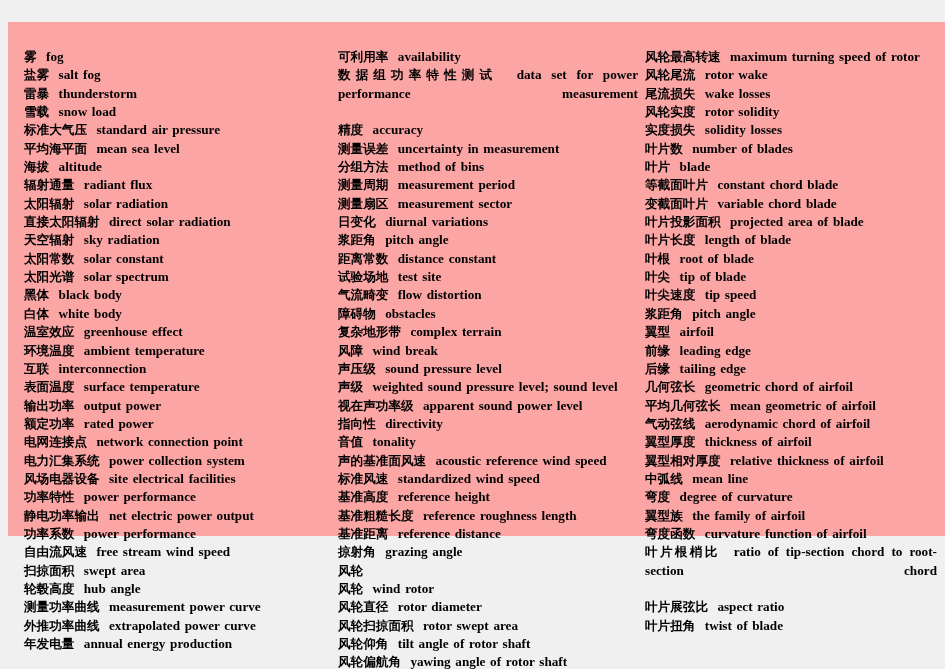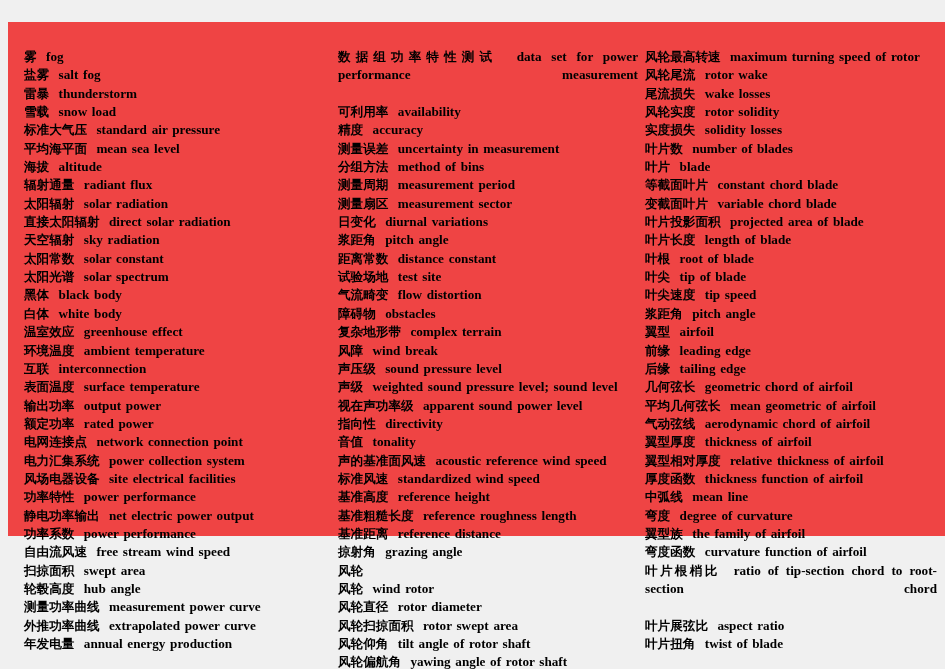--- a/index.html
+++ b/index.html
@@ -12,21 +12,21 @@
     height: 669px;
     overflow: hidden;
     font-family: "Liberation Serif", "DejaVu Serif", serif;
   }
   #page {
     position: absolute;
     left: 8px;
     top: 22px;
     width: 937px;
     height: 514px;
-    background: #ef4444;
+    background: #fca5a5;
     box-sizing: border-box;
   }
   .glossary {
     position: absolute;
     left: 0;
     top: 0;
     width: 937px;
     height: 647px;
   }
   .column {
@@ -104,22 +104,22 @@
         <p class="entry"><span class="zh">静电功率输出</span>&nbsp;&nbsp;<span class="en">net electric power output</span></p>
         <p class="entry"><span class="zh">功率系数</span>&nbsp;&nbsp;<span class="en">power performance</span></p>
         <p class="entry"><span class="zh">自由流风速</span>&nbsp;&nbsp;<span class="en">free stream wind speed</span></p>
         <p class="entry"><span class="zh">扫掠面积</span>&nbsp;&nbsp;<span class="en">swept area</span></p>
         <p class="entry"><span class="zh">轮毂高度</span>&nbsp;&nbsp;<span class="en">hub angle</span></p>
         <p class="entry"><span class="zh">测量功率曲线</span>&nbsp;&nbsp;<span class="en">measurement power curve</span></p>
         <p class="entry"><span class="zh">外推功率曲线</span>&nbsp;&nbsp;<span class="en">extrapolated power curve</span></p>
         <p class="entry"><span class="zh">年发电量</span>&nbsp;&nbsp;<span class="en">annual energy production</span></p>
       </div>
     <div class="column" id="col-2">
+        <p class="entry"><span class="zh">可利用率</span>&nbsp;&nbsp;<span class="en">availability</span></p>
         <p class="entry wrap"><span class="zh">数据组功率特性测试</span>&nbsp;&nbsp;<span class="en">data set for power performance measurement</span></p>
-        <p class="entry"><span class="zh">可利用率</span>&nbsp;&nbsp;<span class="en">availability</span></p>
         <p class="entry"><span class="zh">精度</span>&nbsp;&nbsp;<span class="en">accuracy</span></p>
         <p class="entry"><span class="zh">测量误差</span>&nbsp;&nbsp;<span class="en">uncertainty in measurement</span></p>
         <p class="entry"><span class="zh">分组方法</span>&nbsp;&nbsp;<span class="en">method of bins</span></p>
         <p class="entry"><span class="zh">测量周期</span>&nbsp;&nbsp;<span class="en">measurement period</span></p>
         <p class="entry"><span class="zh">测量扇区</span>&nbsp;&nbsp;<span class="en">measurement sector</span></p>
         <p class="entry"><span class="zh">日变化</span>&nbsp;&nbsp;<span class="en">diurnal variations</span></p>
         <p class="entry"><span class="zh">浆距角</span>&nbsp;&nbsp;<span class="en">pitch angle</span></p>
         <p class="entry"><span class="zh">距离常数</span>&nbsp;&nbsp;<span class="en">distance constant</span></p>
         <p class="entry"><span class="zh">试验场地</span>&nbsp;&nbsp;<span class="en">test site</span></p>
         <p class="entry"><span class="zh">气流畸变</span>&nbsp;&nbsp;<span class="en">flow distortion</span></p>
@@ -161,21 +161,20 @@
         <p class="entry"><span class="zh">叶尖速度</span>&nbsp;&nbsp;<span class="en">tip speed</span></p>
         <p class="entry"><span class="zh">浆距角</span>&nbsp;&nbsp;<span class="en">pitch angle</span></p>
         <p class="entry"><span class="zh">翼型</span>&nbsp;&nbsp;<span class="en">airfoil</span></p>
         <p class="entry"><span class="zh">前缘</span>&nbsp;&nbsp;<span class="en">leading edge</span></p>
         <p class="entry"><span class="zh">后缘</span>&nbsp;&nbsp;<span class="en">tailing edge</span></p>
         <p class="entry"><span class="zh">几何弦长</span>&nbsp;&nbsp;<span class="en">geometric chord of airfoil</span></p>
         <p class="entry"><span class="zh">平均几何弦长</span>&nbsp;&nbsp;<span class="en">mean geometric of airfoil</span></p>
         <p class="entry"><span class="zh">气动弦线</span>&nbsp;&nbsp;<span class="en">aerodynamic chord of airfoil</span></p>
         <p class="entry"><span class="zh">翼型厚度</span>&nbsp;&nbsp;<span class="en">thickness of airfoil</span></p>
         <p class="entry"><span class="zh">翼型相对厚度</span>&nbsp;&nbsp;<span class="en">relative thickness of airfoil</span></p>
-        <p class="entry"><span class="zh">厚度函数</span>&nbsp;&nbsp;<span class="en">thickness function of airfoil</span></p>
         <p class="entry"><span class="zh">中弧线</span>&nbsp;&nbsp;<span class="en">mean line</span></p>
         <p class="entry"><span class="zh">弯度</span>&nbsp;&nbsp;<span class="en">degree of curvature</span></p>
         <p class="entry"><span class="zh">翼型族</span>&nbsp;&nbsp;<span class="en">the family of airfoil</span></p>
         <p class="entry"><span class="zh">弯度函数</span>&nbsp;&nbsp;<span class="en">curvature function of airfoil</span></p>
         <p class="entry wrap"><span class="zh">叶片根梢比</span>&nbsp;&nbsp;<span class="en">ratio of tip-section chord to root-section chord</span></p>
         <p class="entry"><span class="zh">叶片展弦比</span>&nbsp;&nbsp;<span class="en">aspect ratio</span></p>
         <p class="entry"><span class="zh">叶片扭角</span>&nbsp;&nbsp;<span class="en">twist of blade</span></p>
       </div>
   </div>
 </div>

